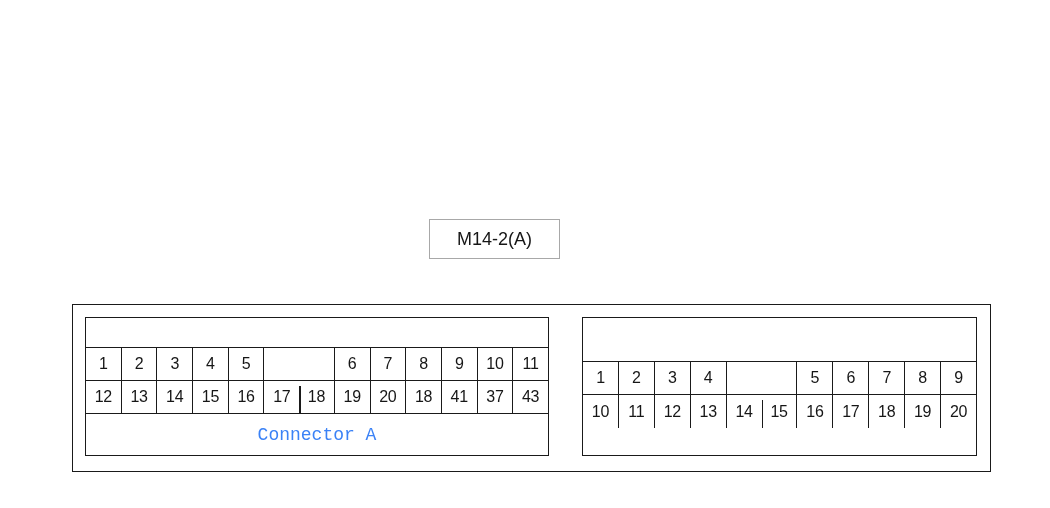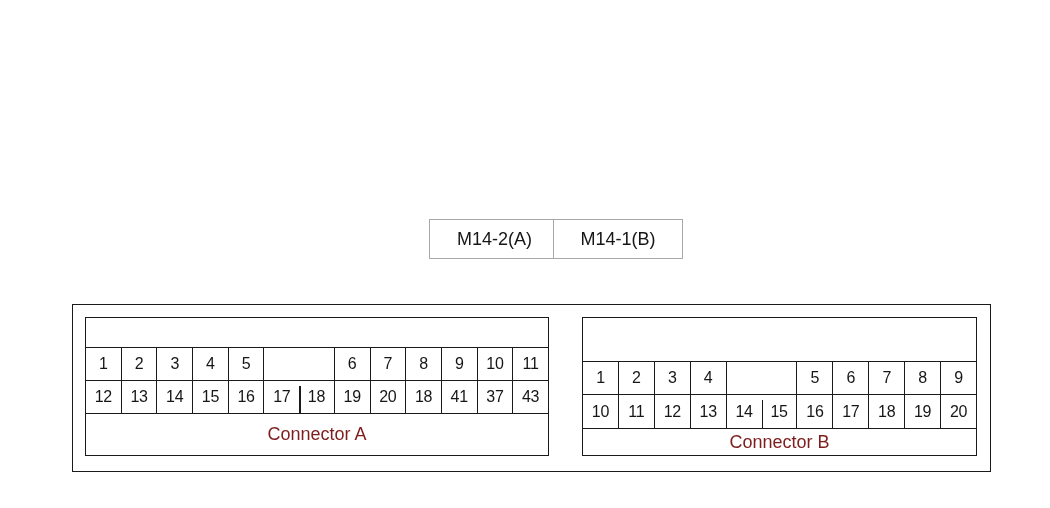--- a/index.html
+++ b/index.html
@@ -112,30 +112,30 @@
     width: 1.5px;
     background: #1a1a1a;
   }
 
   .labelband {
     flex: 1 1 auto;
     display: flex;
     align-items: center;
     justify-content: center;
     font-size: 18px;
-    color: #7f1d1d;
+    color: #3b82f6;
+    font-family: Liberation Mono, monospace;
   }
 </style>
 </head>
 <body>
 
 <div class="page">
 
   <div class="m14-box m14-a">M14-2(A)</div>
-  <div class="m14-box m14-b">M14-1(B)</div>
 
   <div class="panel">
 
     <div class="block block-a">
       <div class="topband"></div>
       <div class="pinrow row-top rowline">
           <div class="cell">1</div>
           <div class="cell">2</div>
           <div class="cell">3</div>
           <div class="cell">4</div>
@@ -186,17 +186,16 @@
           <div class="cell">12</div>
           <div class="cell">13</div>
           <div class="cell">14</div>
           <div class="cell notch">15</div>
           <div class="cell">16</div>
           <div class="cell">17</div>
           <div class="cell">18</div>
           <div class="cell">19</div>
           <div class="cell">20</div>
         </div>
-      <div class="labelband rowline">Connector B</div>
     </div>
 
   </div>
 </div>
 
 </body></html>

